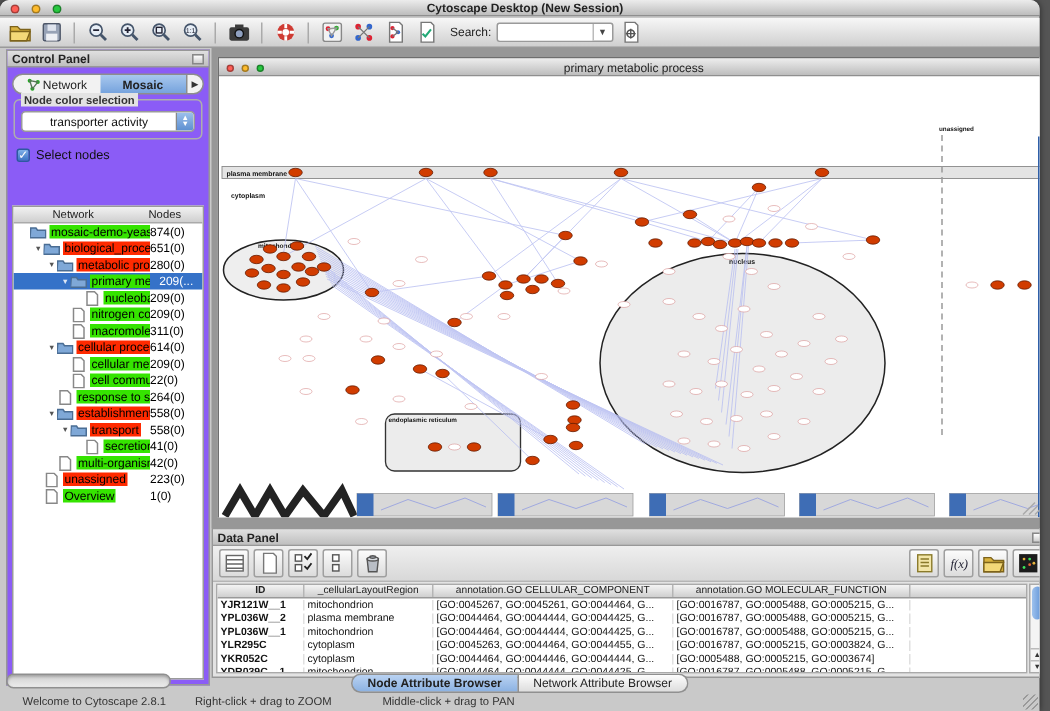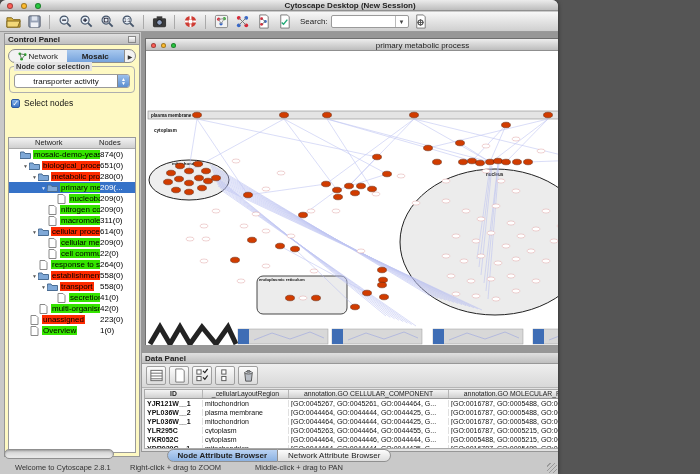--- a/index.html
+++ b/index.html
@@ -1,17 +1,17 @@
 <!DOCTYPE html>
 <html><head>
 <meta charset="utf-8">
 <style>
   html,body{margin:0;padding:0;background:#555;}
   *{box-sizing:border-box;}
-  #app{position:relative;width:558px;height:474px;background:#c9c9c9;
+  #app{position:relative;width:693px;height:474px;background:#c9c9c9;
        font-family:"Liberation Sans",sans-serif;overflow:hidden;
        border-radius:6px 6px 0 0;box-shadow:0 0 4px rgba(0,0,0,.5);}
   
   .titlebar{position:absolute;left:0;top:0;width:700px;height:11px;
     background:linear-gradient(#ececec,#bdbdbd);border-bottom:1px solid #8f8f8f;
     border-radius:6px 6px 0 0;}
   .titlebar .title{position:absolute;left:0;right:0;top:1px;text-align:center;
     font-size:8px;font-weight:bold;color:#222;}
   .lights{position:absolute;left:7px;top:2.5px;display:flex;gap:8px;}
   .light{width:6px;height:6px;border-radius:50%;border:0.5px solid rgba(0,0,0,.35);}
@@ -23,21 +23,21 @@
   .tool-sep{width:1px;height:14px;background:#aaa;margin:0 3px;}
   .search-wrap{display:flex;align-items:center;gap:3px;margin-left:4px;}
   .search-label{font-size:8px;color:#222;}
   .combo{position:relative;width:78px;height:13px;background:#fff;border:1px solid #9a9a9a;
     border-radius:2px;}
   .combo input{position:absolute;left:1px;top:0;width:62px;height:11px;border:0;font-size:8px;outline:none;}
   .combo .arrow{position:absolute;right:0;top:0;width:13px;height:11px;border-left:1px solid #bbb;
     font-size:6px;color:#444;display:flex;align-items:center;justify-content:center;}
   
   .cpanel{position:absolute;left:4px;top:33px;width:136px;height:424px;
-    background:#fef9c3;border:1px solid #979797;}
+    background:#8b5cf6;border:1px solid #979797;}
   .panel-head{height:11px;background:linear-gradient(#e0e0e0,#bfbfbf);
     border-bottom:1px solid #989898;display:flex;align-items:center;
     font-size:8px;font-weight:bold;color:#222;padding:0 3px;}
   .panel-head .float{margin-left:auto;width:8px;height:7px;border:1px solid #888;
     background:linear-gradient(#fff,#ccc);}
   .cp-tabs{display:flex;align-items:center;margin:4px 3px 3px 3px;height:14px;
     border:1px solid #8d8d8d;border-radius:7px;background:#f2f2f2;overflow:hidden;}
   .cp-tab{flex:1;height:100%;display:flex;align-items:center;justify-content:center;
     gap:2px;font-size:8px;color:#222;}
   .cp-tab.active{background:linear-gradient(#a8c8ee,#76a3dd);font-weight:bold;}
@@ -65,21 +65,21 @@
   .tree-head .c2{width:36px;}
   .tree-row{display:flex;align-items:center;height:11px;font-size:8px;white-space:nowrap;}
   .tree-row.selected{background:#3572c8;}
   .tree-row .exp{width:7px;font-size:5px;color:#555;text-align:center;flex:none;}
   .tree-row.selected .exp{color:#dce6f5;}
   .tree-row .ticon{flex:none;margin-right:2px;}
   .tree-row .tlabel{padding:0 1px;overflow:hidden;color:#000;}
   .tree-row .tlabel.green{background:#35e400;}
   .tree-row .tlabel.red{background:#ff2a00;}
   .tree-row .tval{margin-left:auto;width:35px;flex:none;color:#000;}
-  .tree-row.selected .tval{color:#fff;}
+  .tree-row.selected .tval{color:#fff;text-align:center;}
   
   .desktop{position:absolute;left:141px;top:32px;width:559px;height:320px;background:#979797;}
   .iwindow{position:absolute;left:4px;top:6px;width:555px;height:307px;
     border:1px solid #6e6e6e;background:#fff;}
   .iw-titlebar{position:relative;height:12px;background:linear-gradient(#ededed,#bdbdbd);
     border-bottom:1px solid #8f8f8f;}
   .iw-titlebar .title{position:absolute;left:0;right:0;top:1.5px;text-align:center;
     font-size:8px;color:#222;}
   .iw-lights{position:absolute;left:5px;top:3.5px;display:flex;gap:5px;}
   .iw-light{width:5px;height:5px;border-radius:50%;border:0.5px solid rgba(0,0,0,.35);}

